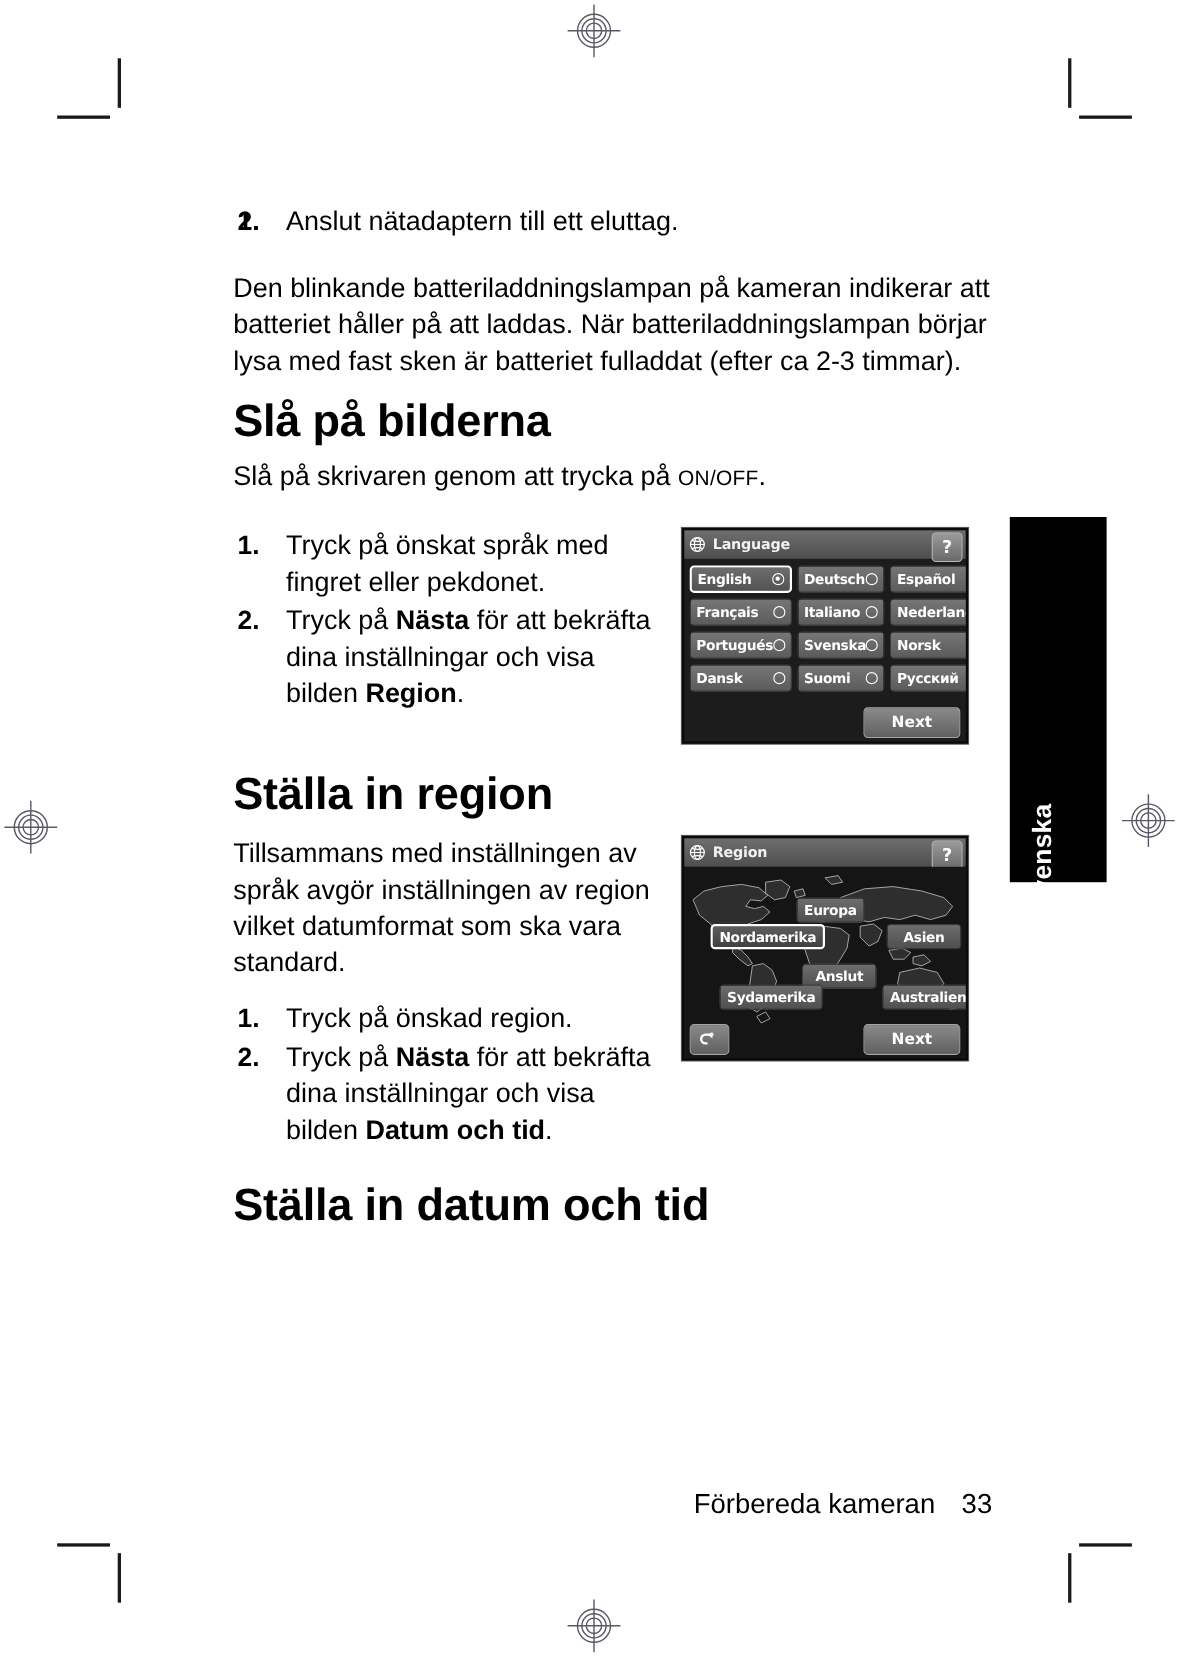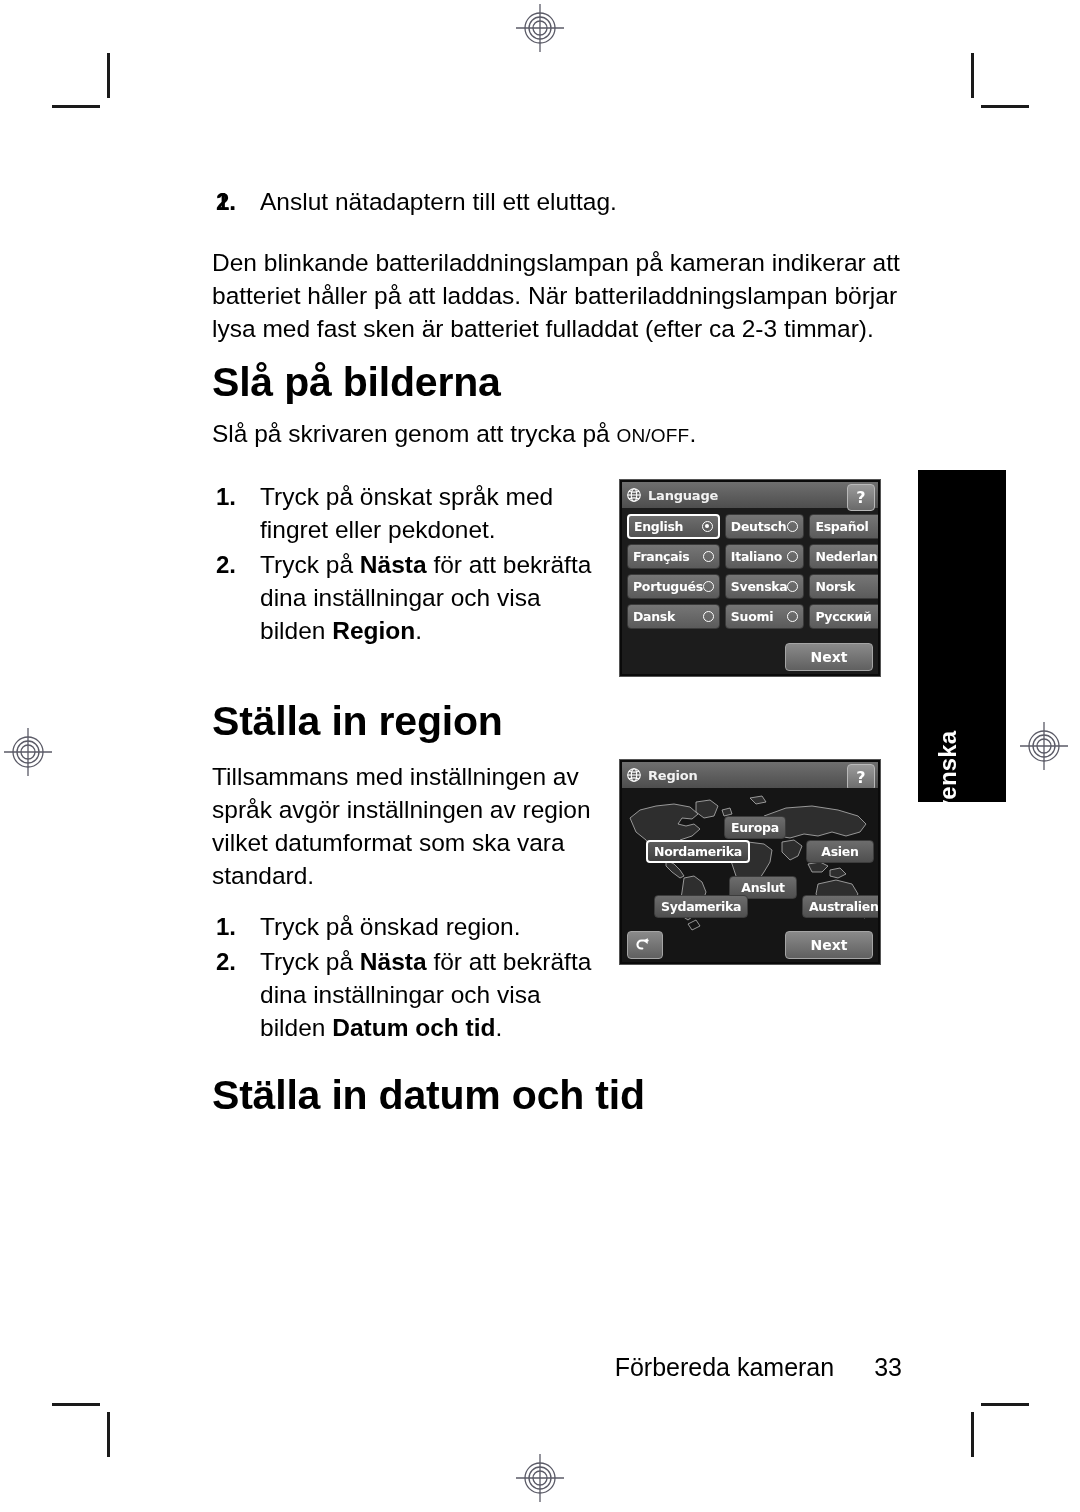--- a/index.html
+++ b/index.html
@@ -291,21 +291,21 @@
   .footer {
     position: absolute;
     left: 212px;
     top: 1341px;
     width: 690px;
     display: flex;
     justify-content: flex-end;
     align-items: baseline;
     font-size: 25px;
   }
-  .footer .f-title { margin-right: 40px; }
+  .footer .f-title { margin-right: 24px; }
   .footer .f-page { font-weight: normal; margin-top: 12px; }
 
   b { font-weight: bold; }
 </style>
 </head>
 <body>
 
 <div class="crop-mark crop-v" style="left:107px; top:53px; height:45px;"></div>
 <div class="crop-mark crop-h" style="left:52px; top:105px; width:48px;"></div>
 

